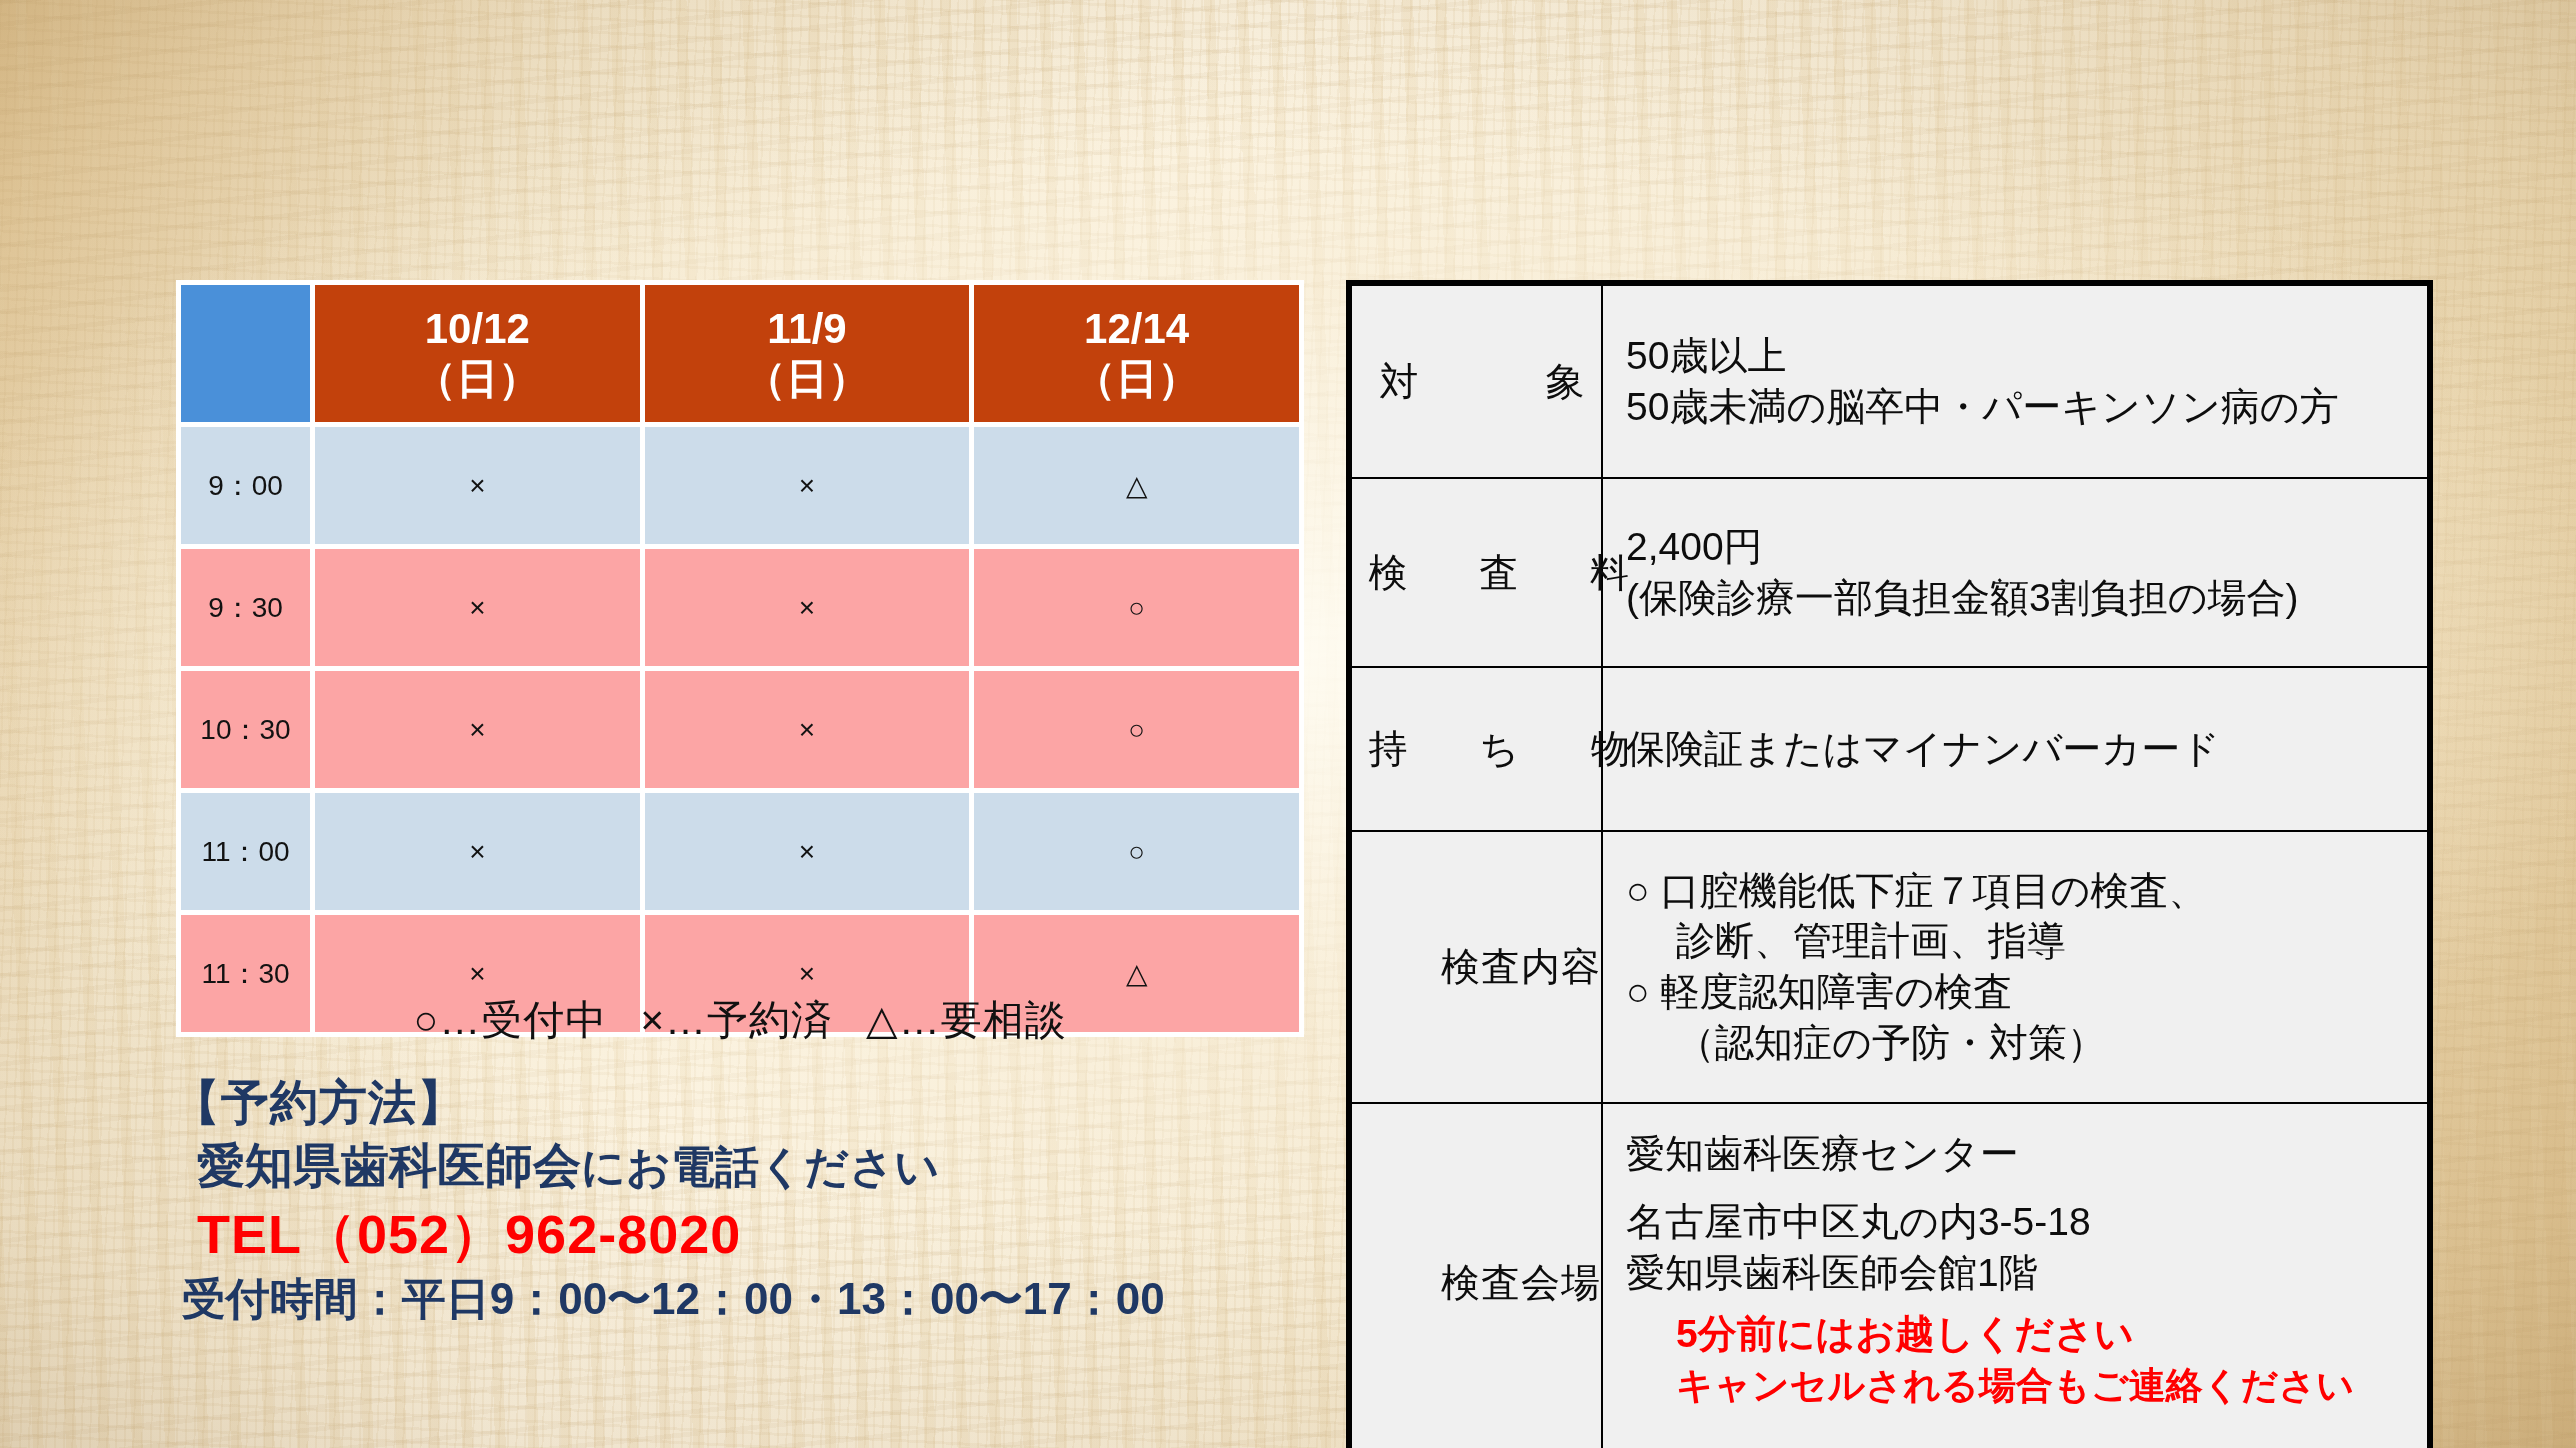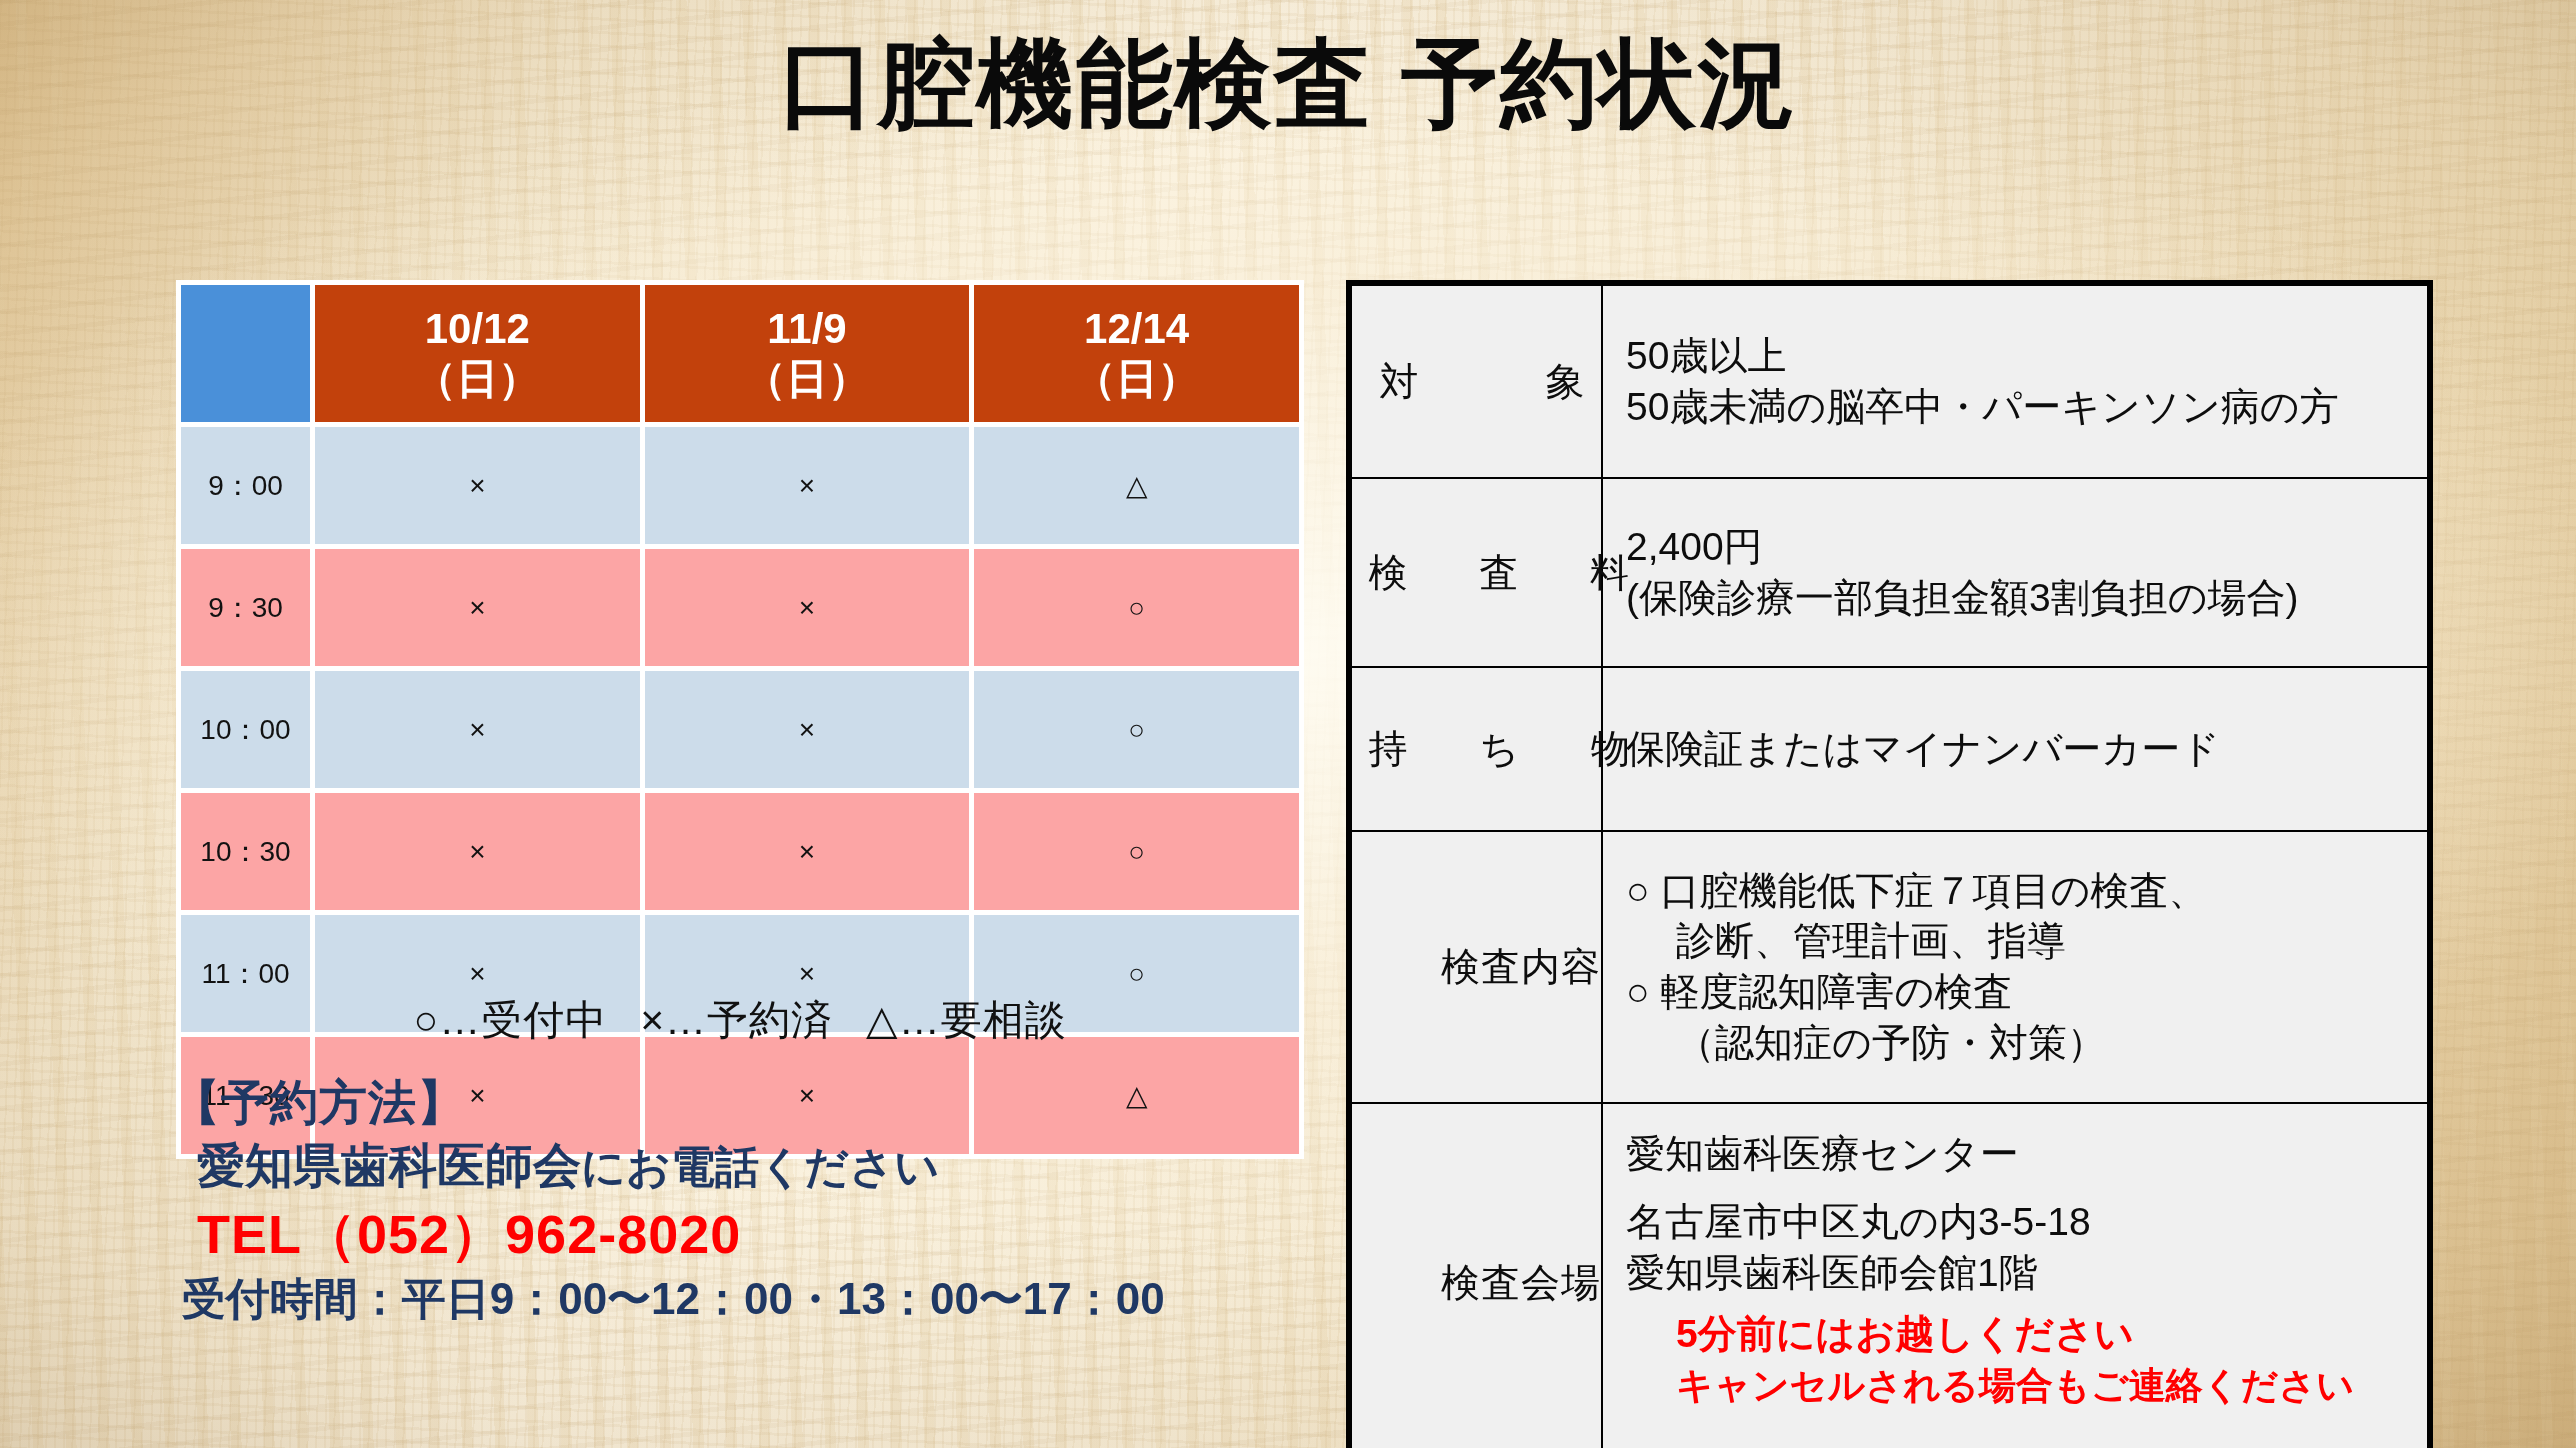--- a/index.html
+++ b/index.html
@@ -191,21 +191,20 @@
   tr.row-bring td { height: 135px; }
   tr.row-content td { height: 243px; }
   tr.row-venue td { height: 319px; }
   tr.row-venue td.value { vertical-align: top; padding-top: 25px; }
 </style>
 </head>
 <body>
 
 <div id="poster">
 
-  <div class="title">口腔機能検査 予約状況</div>
 
   <div class="schedule-panel">
     <table class="schedule">
       <colgroup>
         <col class="c-time">
           <col>
           <col>
           <col>
       </colgroup>
       <thead>
@@ -231,26 +230,20 @@
           <td class="mark">×</td>
           <td class="mark">×</td>
           <td class="mark">△</td>
         </tr>
         <tr class="band-b">
           <td>9：30</td>
           <td class="mark">×</td>
           <td class="mark">×</td>
           <td class="mark">○</td>
         </tr>
-        <tr class="band-a">
-          <td>10：00</td>
-          <td class="mark">×</td>
-          <td class="mark">×</td>
-          <td class="mark">○</td>
-        </tr>
         <tr class="band-b">
           <td>10：30</td>
           <td class="mark">×</td>
           <td class="mark">×</td>
           <td class="mark">○</td>
         </tr>
         <tr class="band-a">
           <td>11：00</td>
           <td class="mark">×</td>
           <td class="mark">×</td>

